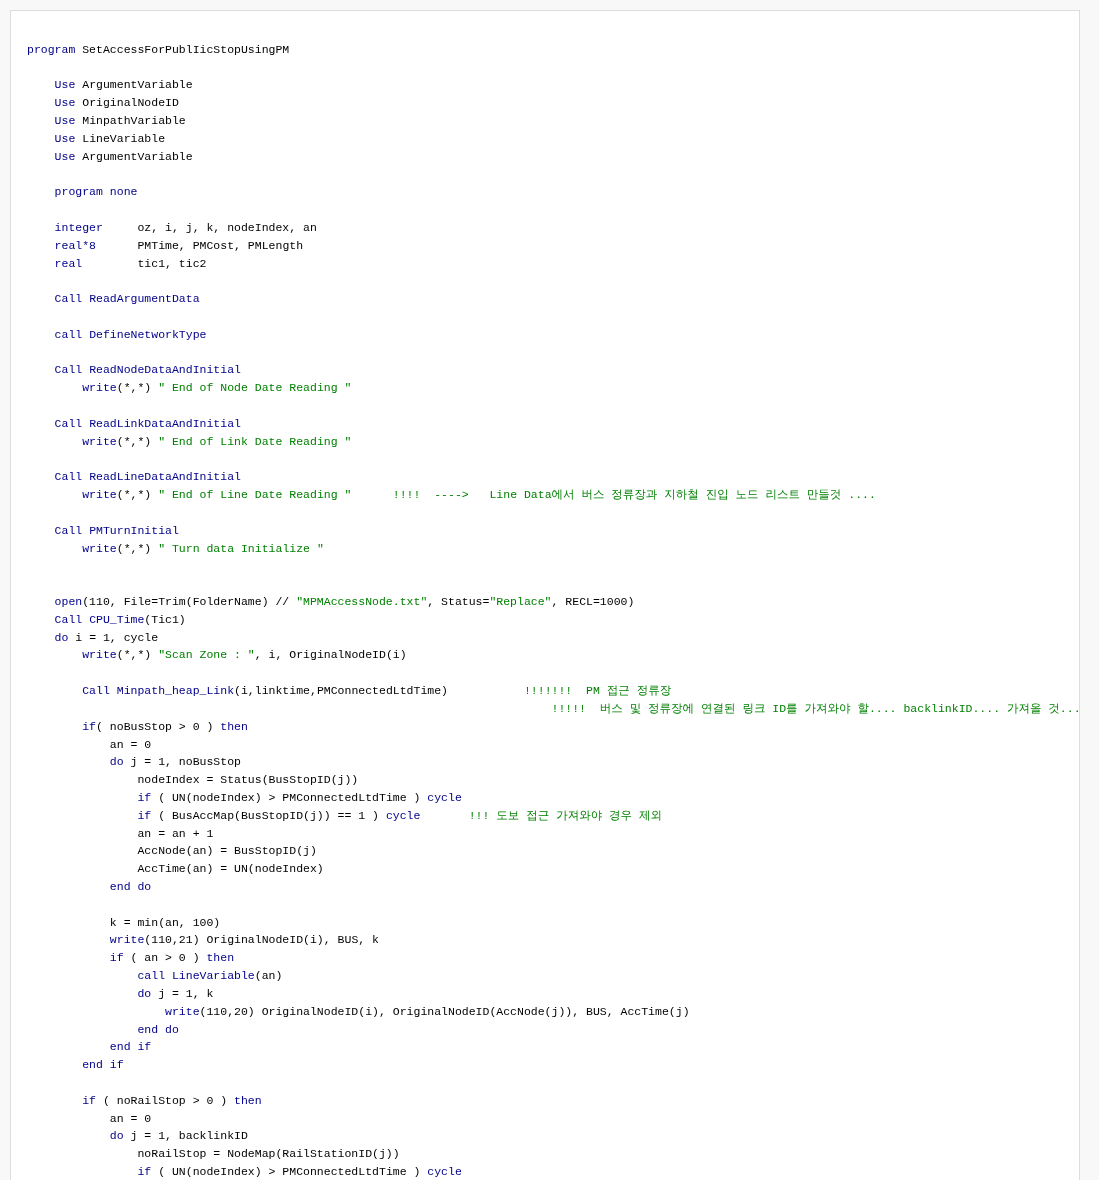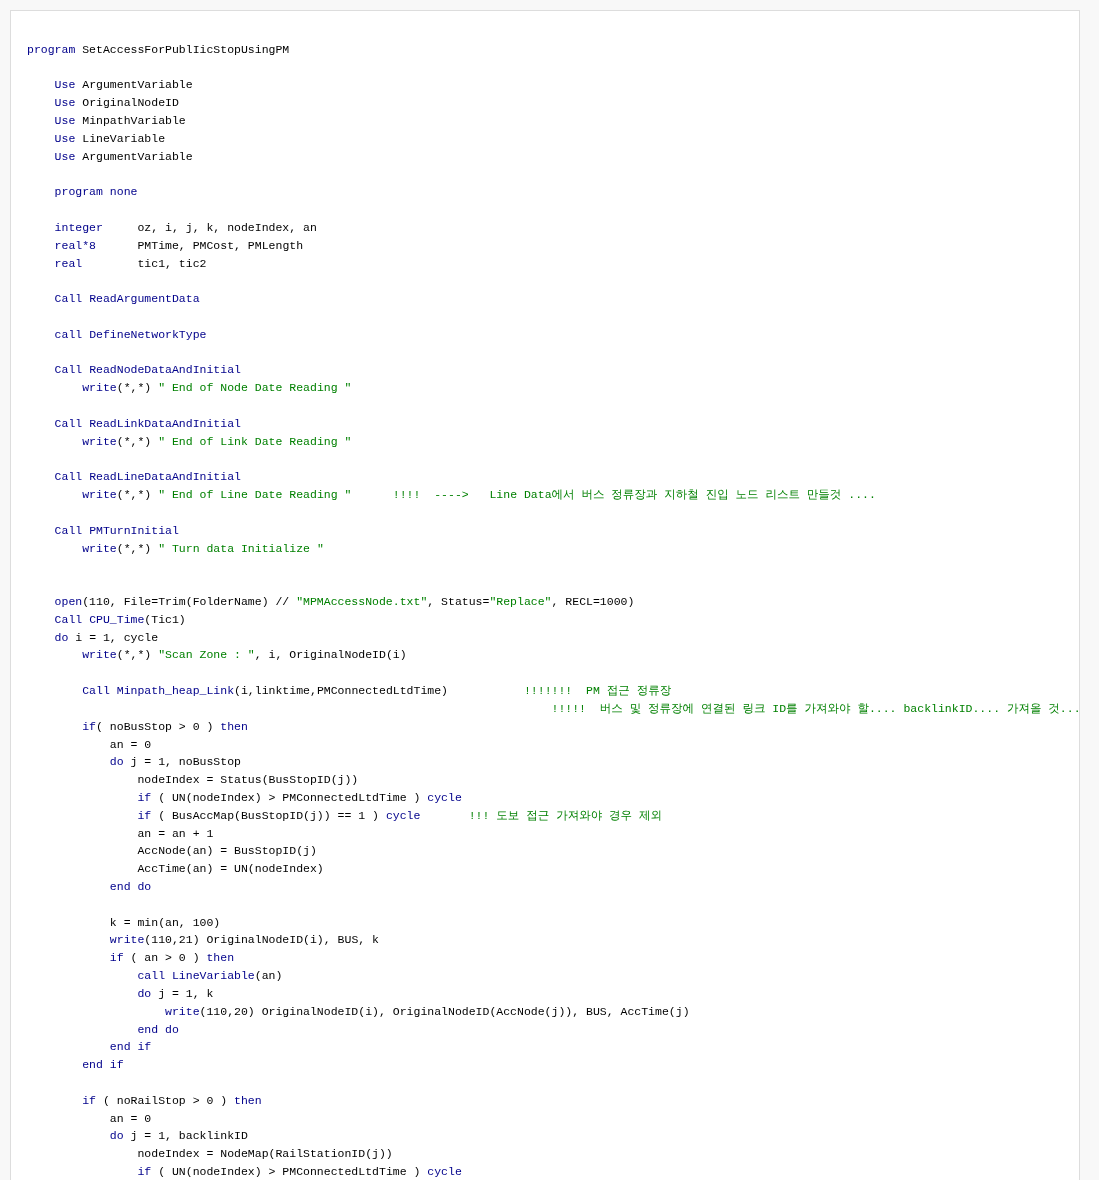--- a/index.html
+++ b/index.html
@@ -90,21 +90,21 @@
                 <span class="kw">call</span> <span class="fn">LineVariable</span><span class="plain">(an)</span>
                 <span class="kw">do</span> <span class="plain">j = 1, k</span>
                     <span class="fn">write</span><span class="plain">(110,20) OriginalNodeID(i), OriginalNodeID(AccNode(j)), BUS, AccTime(j)</span>
                 <span class="kw">end do</span>
             <span class="kw">end if</span>
         <span class="kw">end if</span>
 
         <span class="kw">if</span> <span class="plain">( noRailStop &gt; 0 ) </span><span class="kw">then</span>
             <span class="plain">an = 0</span>
             <span class="kw">do</span> <span class="plain">j = 1, backlinkID</span>
-                <span class="plain">nodeIndex = NodeMap(RailStationID(j))</span>
+                <span class="plain">noRailStop = NodeMap(RailStationID(j))</span>
                 <span class="kw">if</span> <span class="plain">( UN(nodeIndex) &gt; PMConnectedLtdTime ) </span><span class="kw">cycle</span>
                        
                 
                 
                 
             
             
             
              
                  

